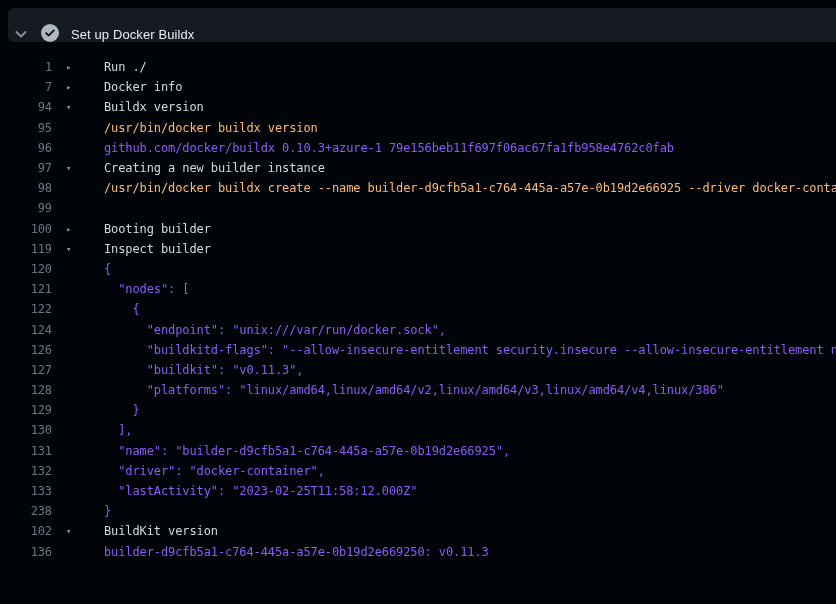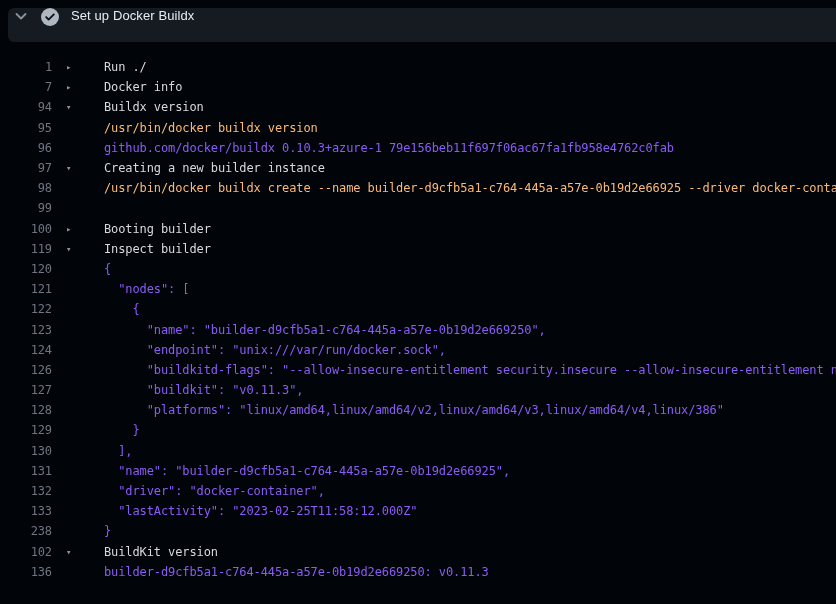--- a/index.html
+++ b/index.html
@@ -9,21 +9,21 @@
     background: #010409;
     font-family: "Liberation Sans", sans-serif;
   }
   .step-header {
     margin: 8px 0 0 8px;
     width: 828px;
     height: 34px;
     background: #161b22;
     border-radius: 6px 0 0 6px;
     display: flex;
-    align-items: flex-start;
+    align-items: flex-end;
     padding-left: 5px;
     cursor: pointer;
   }
   .chevron-wrap {
     width: 16px; height: 16px;
     display: flex; align-items: center; justify-content: center;
     margin-right: 12px;
   }
   .status-wrap {
     width: 18px; height: 18px;
@@ -92,21 +92,20 @@
       <div class="row"><span class="num">95</span><span class="marker"></span><span class="text command">/usr/bin/docker buildx version</span></div>
       <div class="row"><span class="num">96</span><span class="marker"></span><span class="text output">github.com/docker/buildx 0.10.3+azure-1 79e156beb11f697f06ac67fa1fb958e4762c0fab</span></div>
       <div class="row"><span class="num">97</span><span class="marker">▾</span><span class="text group-expanded">Creating a new builder instance</span></div>
       <div class="row"><span class="num">98</span><span class="marker"></span><span class="text command">/usr/bin/docker buildx create --name builder-d9cfb5a1-c764-445a-a57e-0b19d2e66925 --driver docker-container --buildkitd-flags</span></div>
       <div class="row"><span class="num">99</span><span class="marker"></span></div>
       <div class="row"><span class="num">100</span><span class="marker">▸</span><span class="text group-collapsed">Booting builder</span></div>
       <div class="row"><span class="num">119</span><span class="marker">▾</span><span class="text group-expanded">Inspect builder</span></div>
       <div class="row"><span class="num">120</span><span class="marker"></span><span class="text output">{</span></div>
       <div class="row"><span class="num">121</span><span class="marker"></span><span class="text output">  "nodes": [</span></div>
       <div class="row"><span class="num">122</span><span class="marker"></span><span class="text output">    {</span></div>
-      <div class="row"><span class="num">123</span><span class="marker"></span><span class="text output">      "name": "builder-d9cfb5a1-c764-445a-a57e-0b19d2e669250",</span></div>
       <div class="row"><span class="num">124</span><span class="marker"></span><span class="text output">      "endpoint": "unix:///var/run/docker.sock",</span></div>
       <div class="row"><span class="num">126</span><span class="marker"></span><span class="text output">      "buildkitd-flags": "--allow-insecure-entitlement security.insecure --allow-insecure-entitlement network.host",</span></div>
       <div class="row"><span class="num">127</span><span class="marker"></span><span class="text output">      "buildkit": "v0.11.3",</span></div>
       <div class="row"><span class="num">128</span><span class="marker"></span><span class="text output">      "platforms": "linux/amd64,linux/amd64/v2,linux/amd64/v3,linux/amd64/v4,linux/386"</span></div>
       <div class="row"><span class="num">129</span><span class="marker"></span><span class="text output">    }</span></div>
       <div class="row"><span class="num">130</span><span class="marker"></span><span class="text output">  ],</span></div>
       <div class="row"><span class="num">131</span><span class="marker"></span><span class="text output">  "name": "builder-d9cfb5a1-c764-445a-a57e-0b19d2e66925",</span></div>
       <div class="row"><span class="num">132</span><span class="marker"></span><span class="text output">  "driver": "docker-container",</span></div>
       <div class="row"><span class="num">133</span><span class="marker"></span><span class="text output">  "lastActivity": "2023-02-25T11:58:12.000Z"</span></div>
       <div class="row"><span class="num">238</span><span class="marker"></span><span class="text output">}</span></div>

